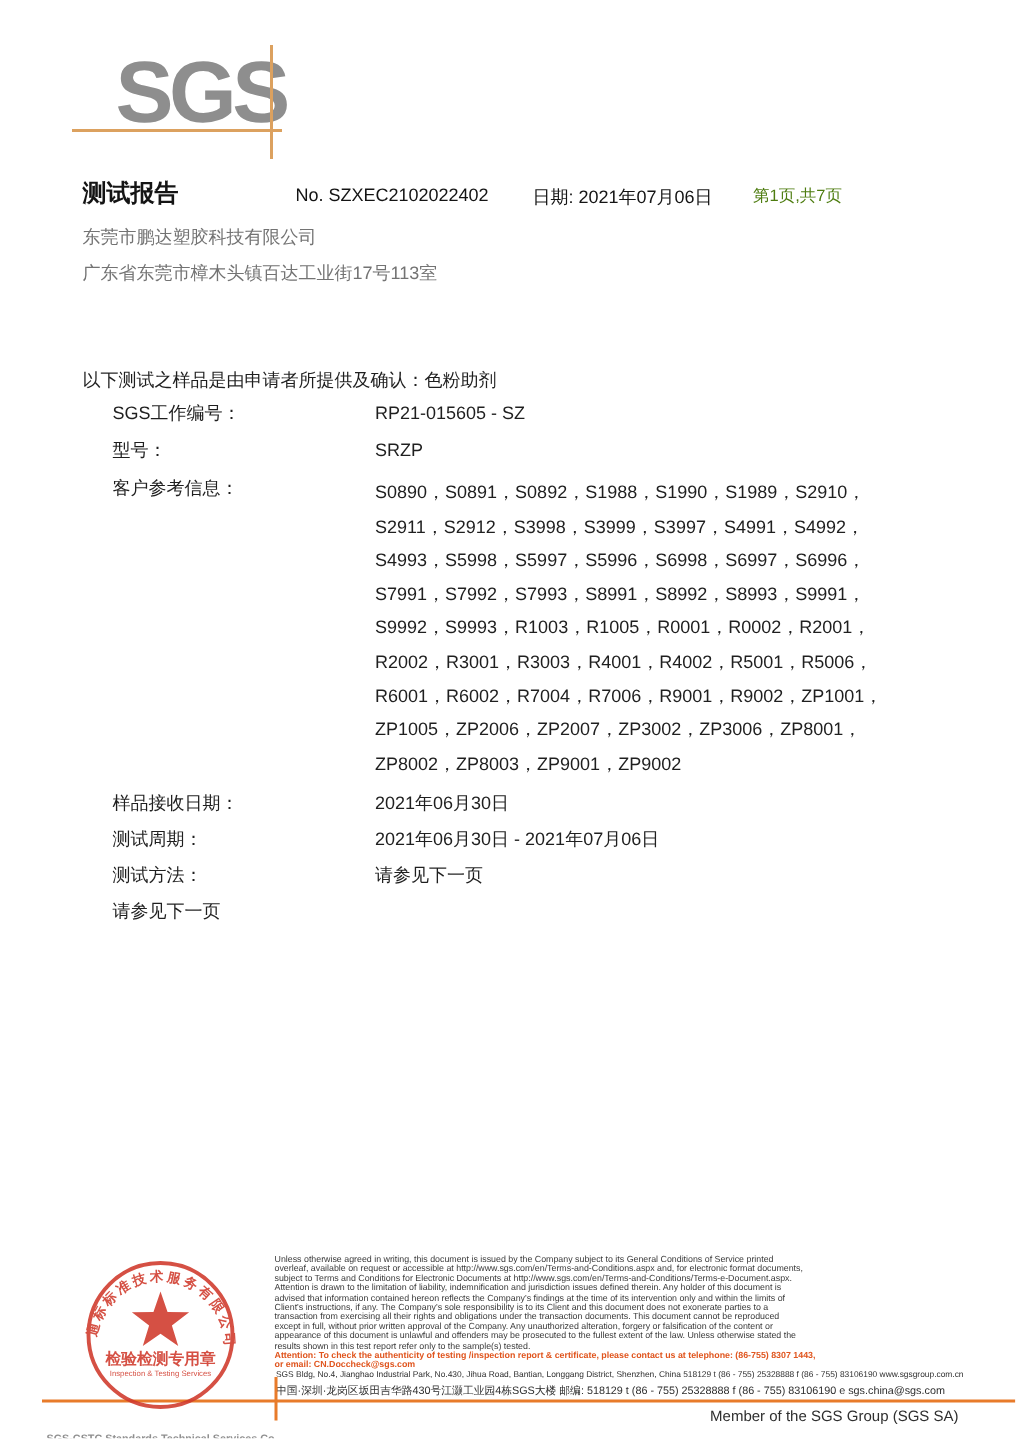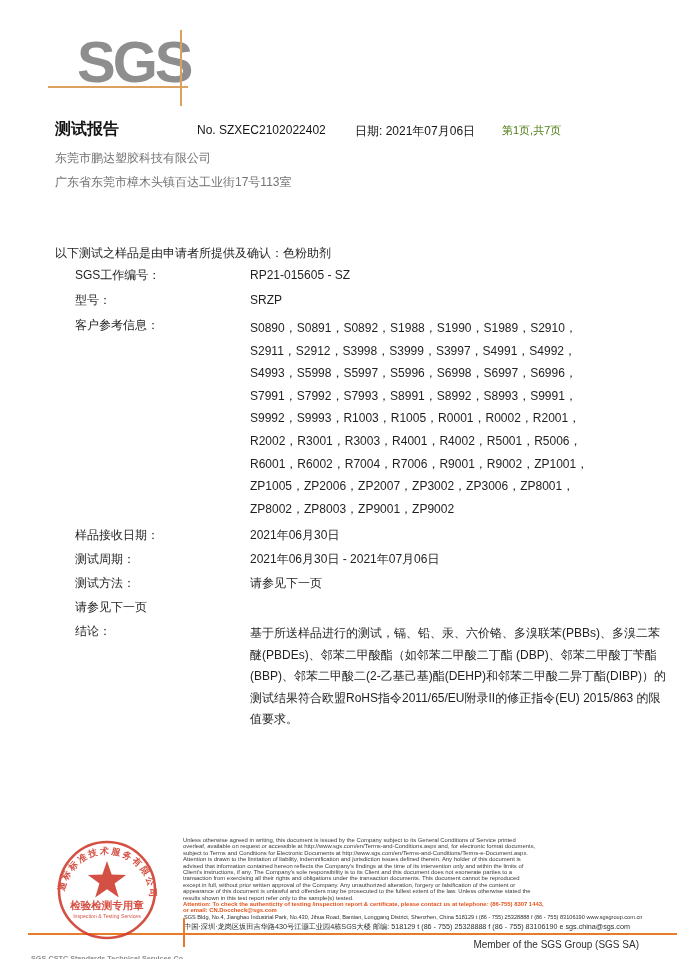--- a/index.html
+++ b/index.html
@@ -120,24 +120,20 @@
       <div class="flabel">测试周期：</div>
       <div class="fvalue">2021年06月30日 - 2021年07月06日</div>
     </div>
     <div class="frow">
       <div class="flabel">测试方法：</div>
       <div class="fvalue">请参见下一页</div>
     </div>
     <div class="frow">
       <div class="fvalue">请参见下一页</div>
     </div>
-    <div class="frow conclusion">
-      <div class="flabel">结论：</div>
-      <div class="fvalue">基于所送样品进行的测试，镉、铅、汞、六价铬、多溴联苯(PBBs)、多溴二苯醚(PBDEs)、邻苯二甲酸酯（如邻苯二甲酸二丁酯 (DBP)、邻苯二甲酸丁苄酯(BBP)、邻苯二甲酸二(2-乙基己基)酯(DEHP)和邻苯二甲酸二异丁酯(DIBP)）的测试结果符合欧盟RoHS指令2011/65/EU附录II的修正指令(EU) 2015/863 的限值要求。</div>
-    </div>
   </div>
 
   <div class="footer-legal">Unless otherwise agreed in writing, this document is issued by the Company subject to its General Conditions of Service printed
 overleaf, available on request or accessible at http://www.sgs.com/en/Terms-and-Conditions.aspx and, for electronic format documents,
 subject to Terms and Conditions for Electronic Documents at http://www.sgs.com/en/Terms-and-Conditions/Terms-e-Document.aspx.
 Attention is drawn to the limitation of liability, indemnification and jurisdiction issues defined therein. Any holder of this document is
 advised that information contained hereon reflects the Company's findings at the time of its intervention only and within the limits of
 Client's instructions, if any. The Company's sole responsibility is to its Client and this document does not exonerate parties to a
 transaction from exercising all their rights and obligations under the transaction documents. This document cannot be reproduced
 except in full, without prior written approval of the Company. Any unauthorized alteration, forgery or falsification of the content or

